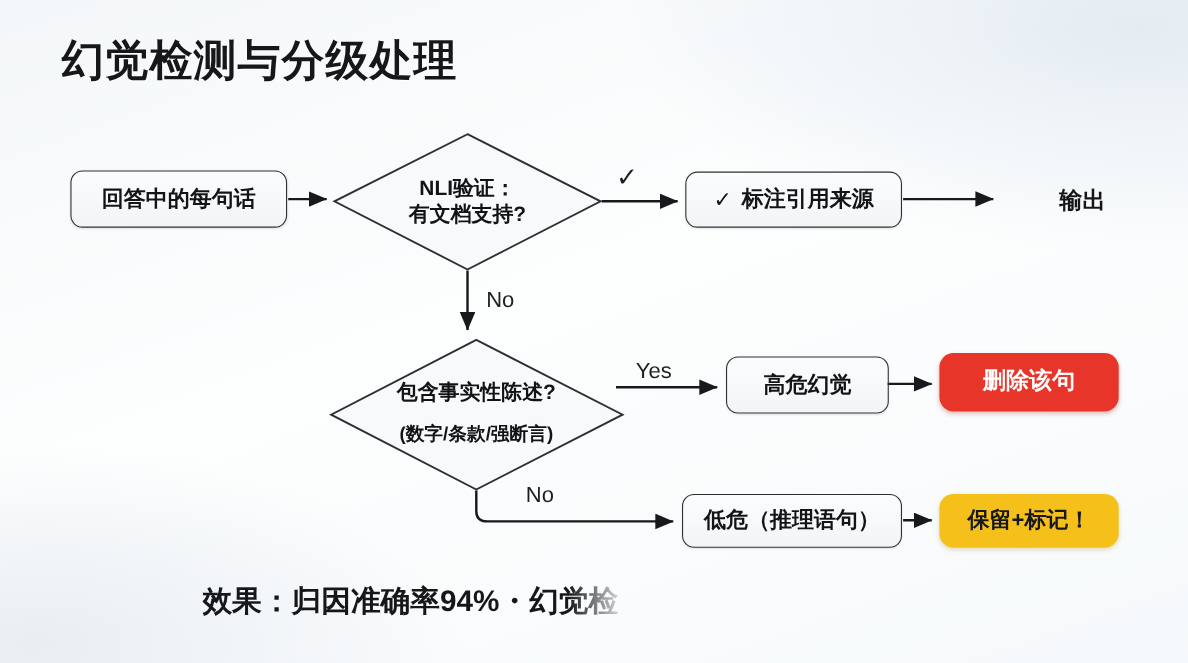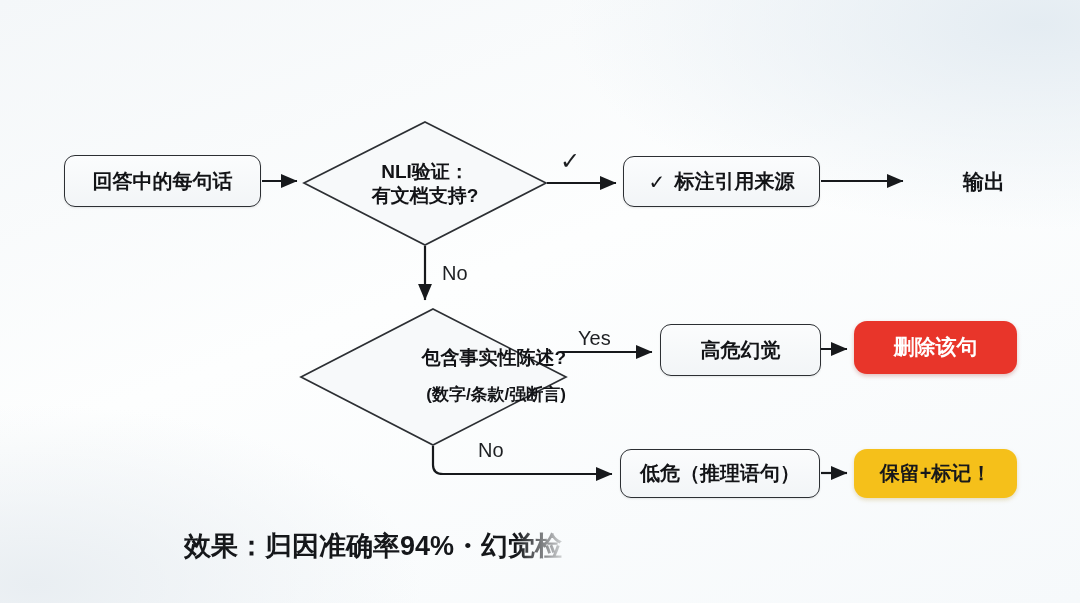--- a/index.html
+++ b/index.html
@@ -75,21 +75,21 @@
   .node.warn {
     background: #f5c01a;
     color: #17181b;
     border: none;
     border-radius: 13px;
     box-shadow: 0 2px 4px rgba(170,130,10,0.25);
   }
 
   #node-sentence   { left: 64px;  top: 155px; width: 197px; height: 52px; font-size: 20px; }
   #node-cite       { left: 623px; top: 156px; width: 197px; height: 51px; font-size: 20px; }
-  #node-high-risk  { left: 660px; top: 324px; width: 161px; height: 52px; font-size: 20px; }
+  #node-high-risk  { left: 660px; top: 324px; width: 148px; height: 52px; font-size: 20px; }
   #node-low-risk   { left: 620px; top: 449px; width: 200px; height: 49px; font-size: 20px; }
   #node-delete     { left: 854px; top: 321px; width: 163px; height: 53px; font-size: 21px; }
   #node-keep       { left: 854px; top: 449px; width: 163px; height: 49px; font-size: 20px; }
 
   .cite-check {
     font-size: 20px;
     font-weight: 700;
     margin-right: 9px;
     line-height: 1;
   }
@@ -107,21 +107,20 @@
     left: 305px;
     top: 160px;
     width: 240px;
     font-size: 19px;
   }
   #dtext-factual {
     left: 300px;
     top: 346px;
     width: 266px;
     font-size: 19px;
-    text-align: right;
   }
   #dtext-factual .sub {
     font-size: 17px;
     display: block;
     margin-top: 14px;
   }
 
   
   .edge-label {
     position: absolute;
@@ -162,20 +161,21 @@
     white-space: nowrap;
     -webkit-mask-image: linear-gradient(to right, #000 0%, #000 88%, rgba(0,0,0,0.18) 100%);
     mask-image: linear-gradient(to right, #000 0%, #000 88%, rgba(0,0,0,0.18) 100%);
   }
 </style>
 </head>
 <body>
 
 <div id="slide">
 
+  <div id="title">幻觉检测与分级处理</div>
 
   <svg id="edges" viewBox="0 0 1080 603" xmlns="http://www.w3.org/2000/svg">
     <defs>
       <marker id="arrow" markerWidth="9" markerHeight="9" refX="7.4" refY="3.2" orient="auto" markerUnits="strokeWidth">
         <path d="M0,0 L7.6,3.2 L0,6.4 z" fill="#17191c"></path>
       </marker>
     </defs>
 
     <polygon points="425,122 546,183 425,245 304,183" fill="#f7f9fa" stroke="#2c2f33" stroke-width="1.7"></polygon>
 

